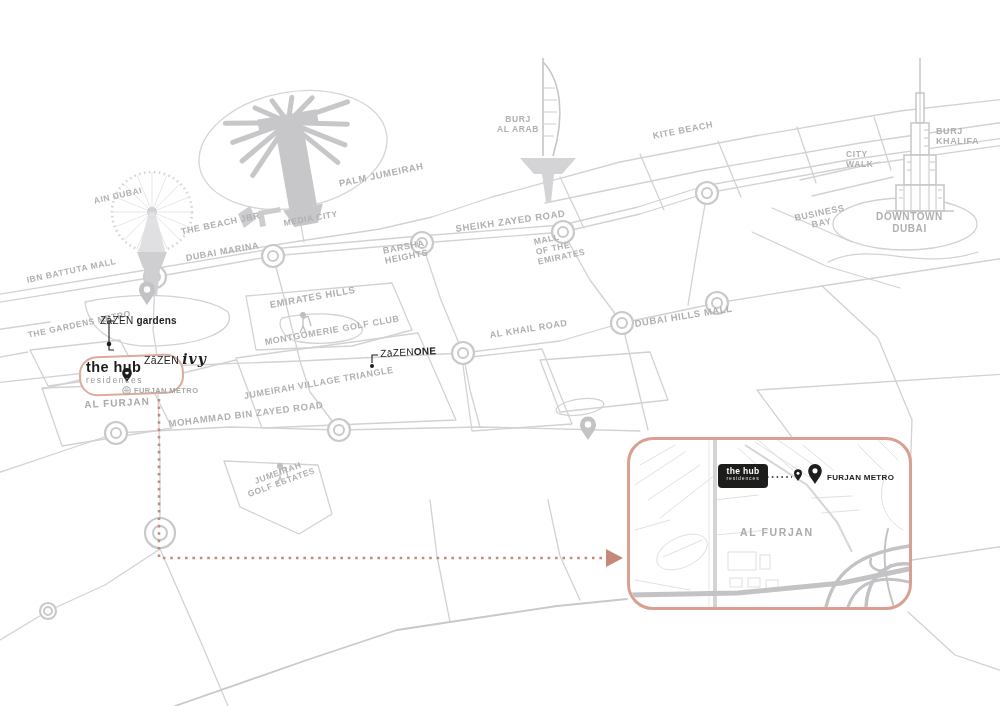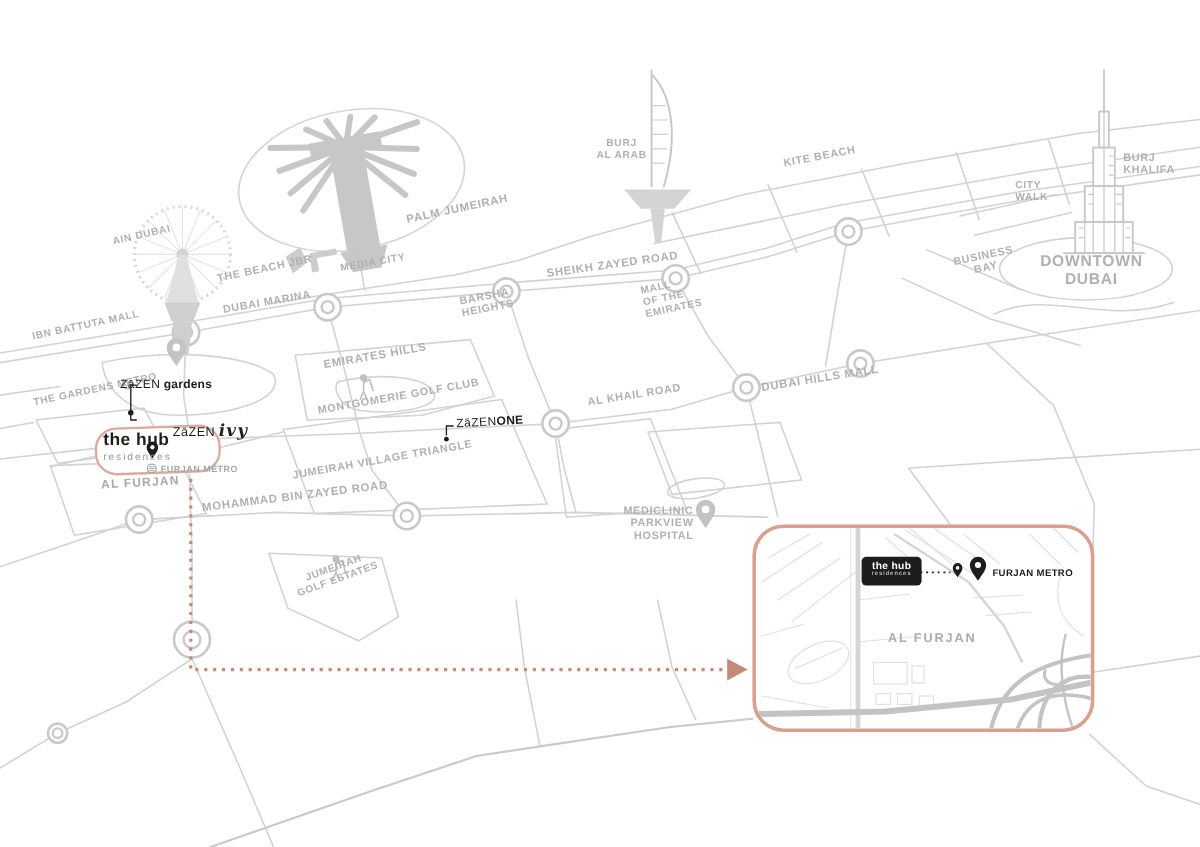--- a/index.html
+++ b/index.html
@@ -21,21 +21,21 @@
   #lbl-gardens-metro{left:27px;top:331px;transform:rotate(-12deg);font-size:8.5px;}
   #lbl-emirates-hills{left:269px;top:300px;transform:rotate(-10deg);}
   #lbl-montgomerie{left:264px;top:337px;transform:rotate(-10deg);font-size:9px;}
   #lbl-barsha{left:382px;top:246px;transform:rotate(-11deg);font-size:9px;}
   #lbl-szr{left:455px;top:224px;transform:rotate(-8deg);}
   #lbl-burj-al-arab{left:492px;top:115px;text-align:center;width:52px;font-size:8.5px;}
   #lbl-kite-beach{left:652px;top:131px;transform:rotate(-11deg);font-size:9px;}
   #lbl-moe{left:533px;top:238px;transform:rotate(-12deg);font-size:8.5px;}
   #lbl-city-walk{left:846px;top:150px;width:42px;font-size:8.5px;}
   #lbl-burj-khalifa{left:936px;top:126px;font-size:9px;}
-  #lbl-downtown{left:862px;top:211px;text-align:center;width:95px;font-size:13px;}
+  #lbl-downtown{left:862px;top:211px;text-align:center;width:95px;font-size:10px;}
   #lbl-business-bay{left:790px;top:214px;transform:rotate(-12deg);text-align:center;width:58px;font-size:9px;}
   #lbl-akr{left:489px;top:330px;transform:rotate(-9deg);font-size:9px;}
   #lbl-dhm{left:634px;top:319px;transform:rotate(-9deg);}
   #lbl-jvt{left:243px;top:391px;transform:rotate(-10deg);font-size:9px;}
   #lbl-mbz{left:168px;top:419px;transform:rotate(-7deg);}
   #lbl-mediclinic{left:478px;top:420px;text-align:right;width:100px;font-size:9px;}
   #lbl-jge{left:238px;top:483px;transform:rotate(-20deg);text-align:center;width:82px;font-size:8.5px;}
   #lbl-al-furjan{left:84px;top:399px;transform:rotate(-3deg);font-size:10px;color:#a9a9ab;letter-spacing:1px;}
 
   
@@ -291,22 +291,20 @@
   <div class="lbl" id="lbl-burj-khalifa">BURJ
 KHALIFA</div>
   <div class="lbl" id="lbl-downtown">DOWNTOWN
 DUBAI</div>
   <div class="lbl" id="lbl-business-bay">BUSINESS
 BAY</div>
   <div class="lbl" id="lbl-akr">AL KHAIL ROAD</div>
   <div class="lbl" id="lbl-dhm">DUBAI HILLS MALL</div>
   <div class="lbl" id="lbl-jvt">JUMEIRAH VILLAGE TRIANGLE</div>
   <div class="lbl" id="lbl-mbz">MOHAMMAD BIN ZAYED ROAD</div>
-  <div class="lbl" id="lbl-mediclinic">MEDICLINIC
-PARKVIEW HOSPITAL</div>
   <div class="lbl" id="lbl-jge">JUMEIRAH
 GOLF ESTATES</div>
   <div class="lbl" id="lbl-al-furjan">AL FURJAN</div>
 
   <div class="proj" id="zazen-gardens">
     <span class="brand">ZāZEN</span>
     <span class="suffix-bold">gardens</span>
   </div>
   <div class="proj" id="zazen-ivy">
     <span class="brand">ZāZEN</span>

